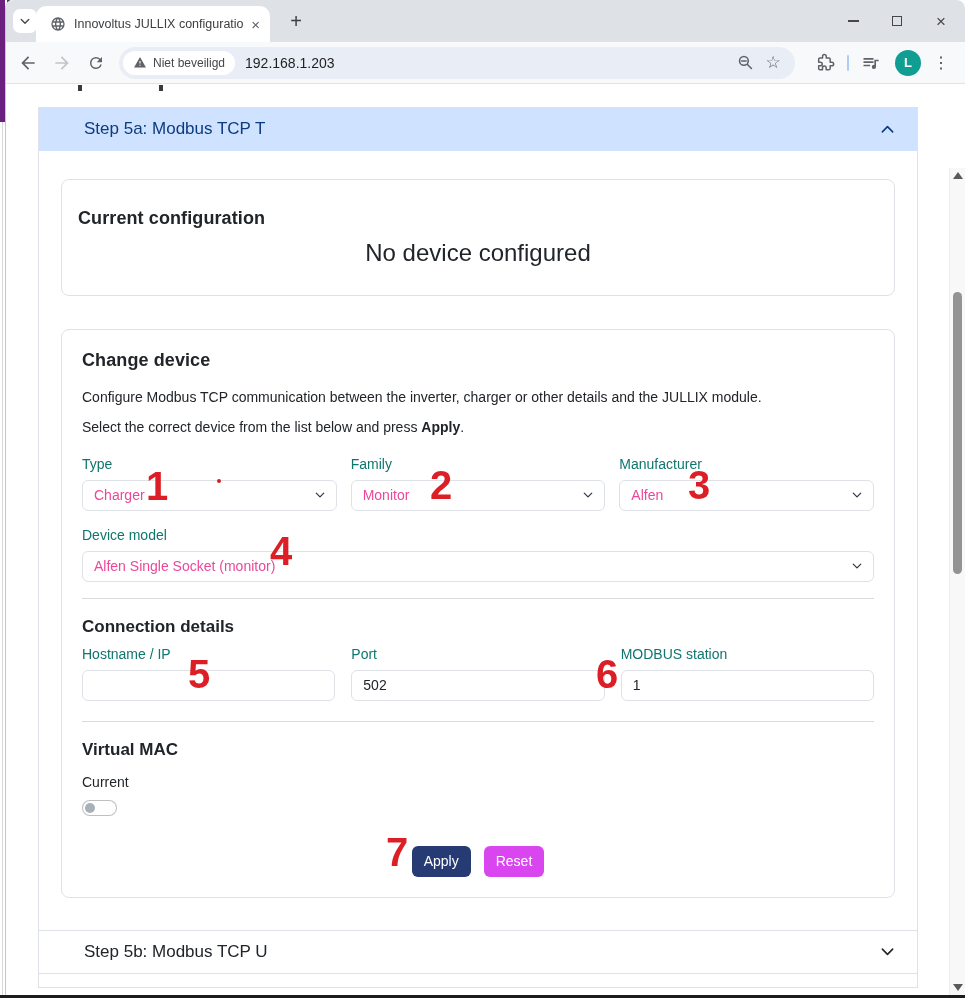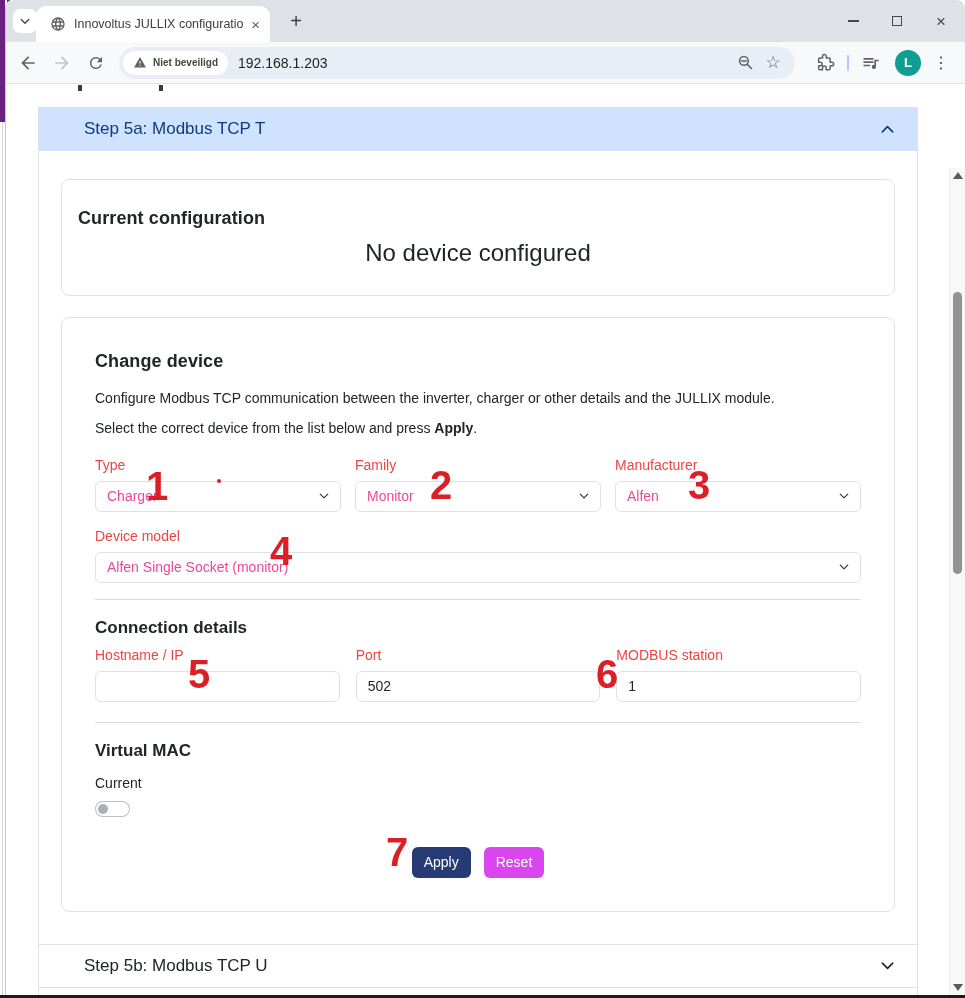--- a/index.html
+++ b/index.html
@@ -33,21 +33,21 @@
   .winbtn .box{width:10px;height:10px;border:1.2px solid #474747;}
   .winbtn.close-w{font-size:17px;line-height:1;}
 
   .toolbar{position:absolute;left:0;top:42px;right:0;height:42px;background:#f8f9fb;
            border-bottom:1px solid #e1e3e6;display:flex;align-items:center;padding:0 12px 0 5px;}
   .navbtn{width:34px;height:34px;display:flex;align-items:center;justify-content:center;cursor:pointer;flex:none;}
   .omnibox{flex:1;height:32px;background:#e9eef6;border-radius:16px;display:flex;align-items:center;
            padding:0 8px 0 4px;margin:0 14px 0 6px;cursor:text;}
   .chip{height:24px;background:#fff;border-radius:12px;display:flex;align-items:center;gap:6px;
         padding:0 10px;flex:none;cursor:pointer;}
-  .chip-label{font-size:10px;font-weight:700;color:#444746;}
+  .chip-label{font-size:12px;font-weight:400;color:#444746;}
   .url{margin-left:10px;font-size:14px;color:#1f1f1f;flex:1;}
   .pill-ico{width:28px;height:28px;display:flex;align-items:center;justify-content:center;flex:none;cursor:pointer;}
   .star{font-size:17px;color:#5f6368;}
   .tbico{width:32px;height:32px;display:flex;align-items:center;justify-content:center;flex:none;cursor:pointer;}
   .tdivider{width:2px;height:16px;background:#aecbfa;border-radius:1px;margin:0 6px;flex:none;}
   .avatar{width:26px;height:26px;border-radius:50%;background:#109d92;color:#fff;font-size:13px;font-weight:700;
           display:flex;align-items:center;justify-content:center;margin:0 8px;flex:none;cursor:pointer;}
   .kebab{font-size:16px;color:#474747;width:24px;text-align:center;cursor:pointer;flex:none;}
 
   
@@ -58,26 +58,26 @@
   .acc-head{height:44px;display:flex;align-items:center;padding:0 22px 0 45px;font-size:17px;font-weight:500;cursor:pointer;}
   .acc-5a{background:#cfe2ff;color:#0c3c80;}
   .acc-5b{background:#fff;color:#212529;border-top:1px solid #dee2e6;border-bottom:1px solid #dee2e6;}
   .acc-head .acc-title{flex:1;}
   .acc-body{padding:28px 22px 32px 22px;background:#fff;}
 
   .card{border:1px solid #dee2e6;border-radius:8px;background:#fff;}
   .card-cur{padding:28px 16px;}
   .card-title{font-size:18px;font-weight:700;color:#212529;letter-spacing:.1px;}
   .status-big{margin-top:10px;text-align:center;font-size:24px;font-weight:500;color:#212529;}
-  .card-chg{margin-top:21px;padding:33px;}
+  .card-chg{margin-top:33px;padding:20px;}
   .desc{margin-top:16px;font-size:14px;color:#212529;line-height:1.45;}
   .desc2{margin-top:10px;font-size:14px;color:#212529;line-height:1.45;}
   .frow{display:flex;gap:14px;margin-top:16px;}
   .fcol{flex:1;min-width:0;}
-  .flabel{font-size:14px;color:#ef4444;line-height:20px;margin-bottom:6px;}
+  .flabel{font-size:14px;color:#0f766e;line-height:20px;margin-bottom:6px;}
   .selwrap{position:relative;}
   select.sel{width:100%;height:31px;appearance:none;-webkit-appearance:none;background:#fff;
     border:1px solid #dee2e6;border-radius:6px;padding:0 30px 0 11px;font-size:14px;color:#ec4899;
     font-family:"Liberation Sans",sans-serif;cursor:pointer;}
   .selchev{position:absolute;right:11px;top:50%;transform:translateY(-50%);pointer-events:none;}
   .mt14{margin-top:14px;}
   hr.sep{border:0;border-top:1px solid #d9dcdf;margin:16px 0 18px;}
   hr.sep2{border:0;border-top:1px solid #d9dcdf;margin:20px 0 18px;}
   .subhead{font-size:17px;font-weight:700;color:#212529;}
   .frow2{display:flex;gap:16px;margin-top:7px;}

